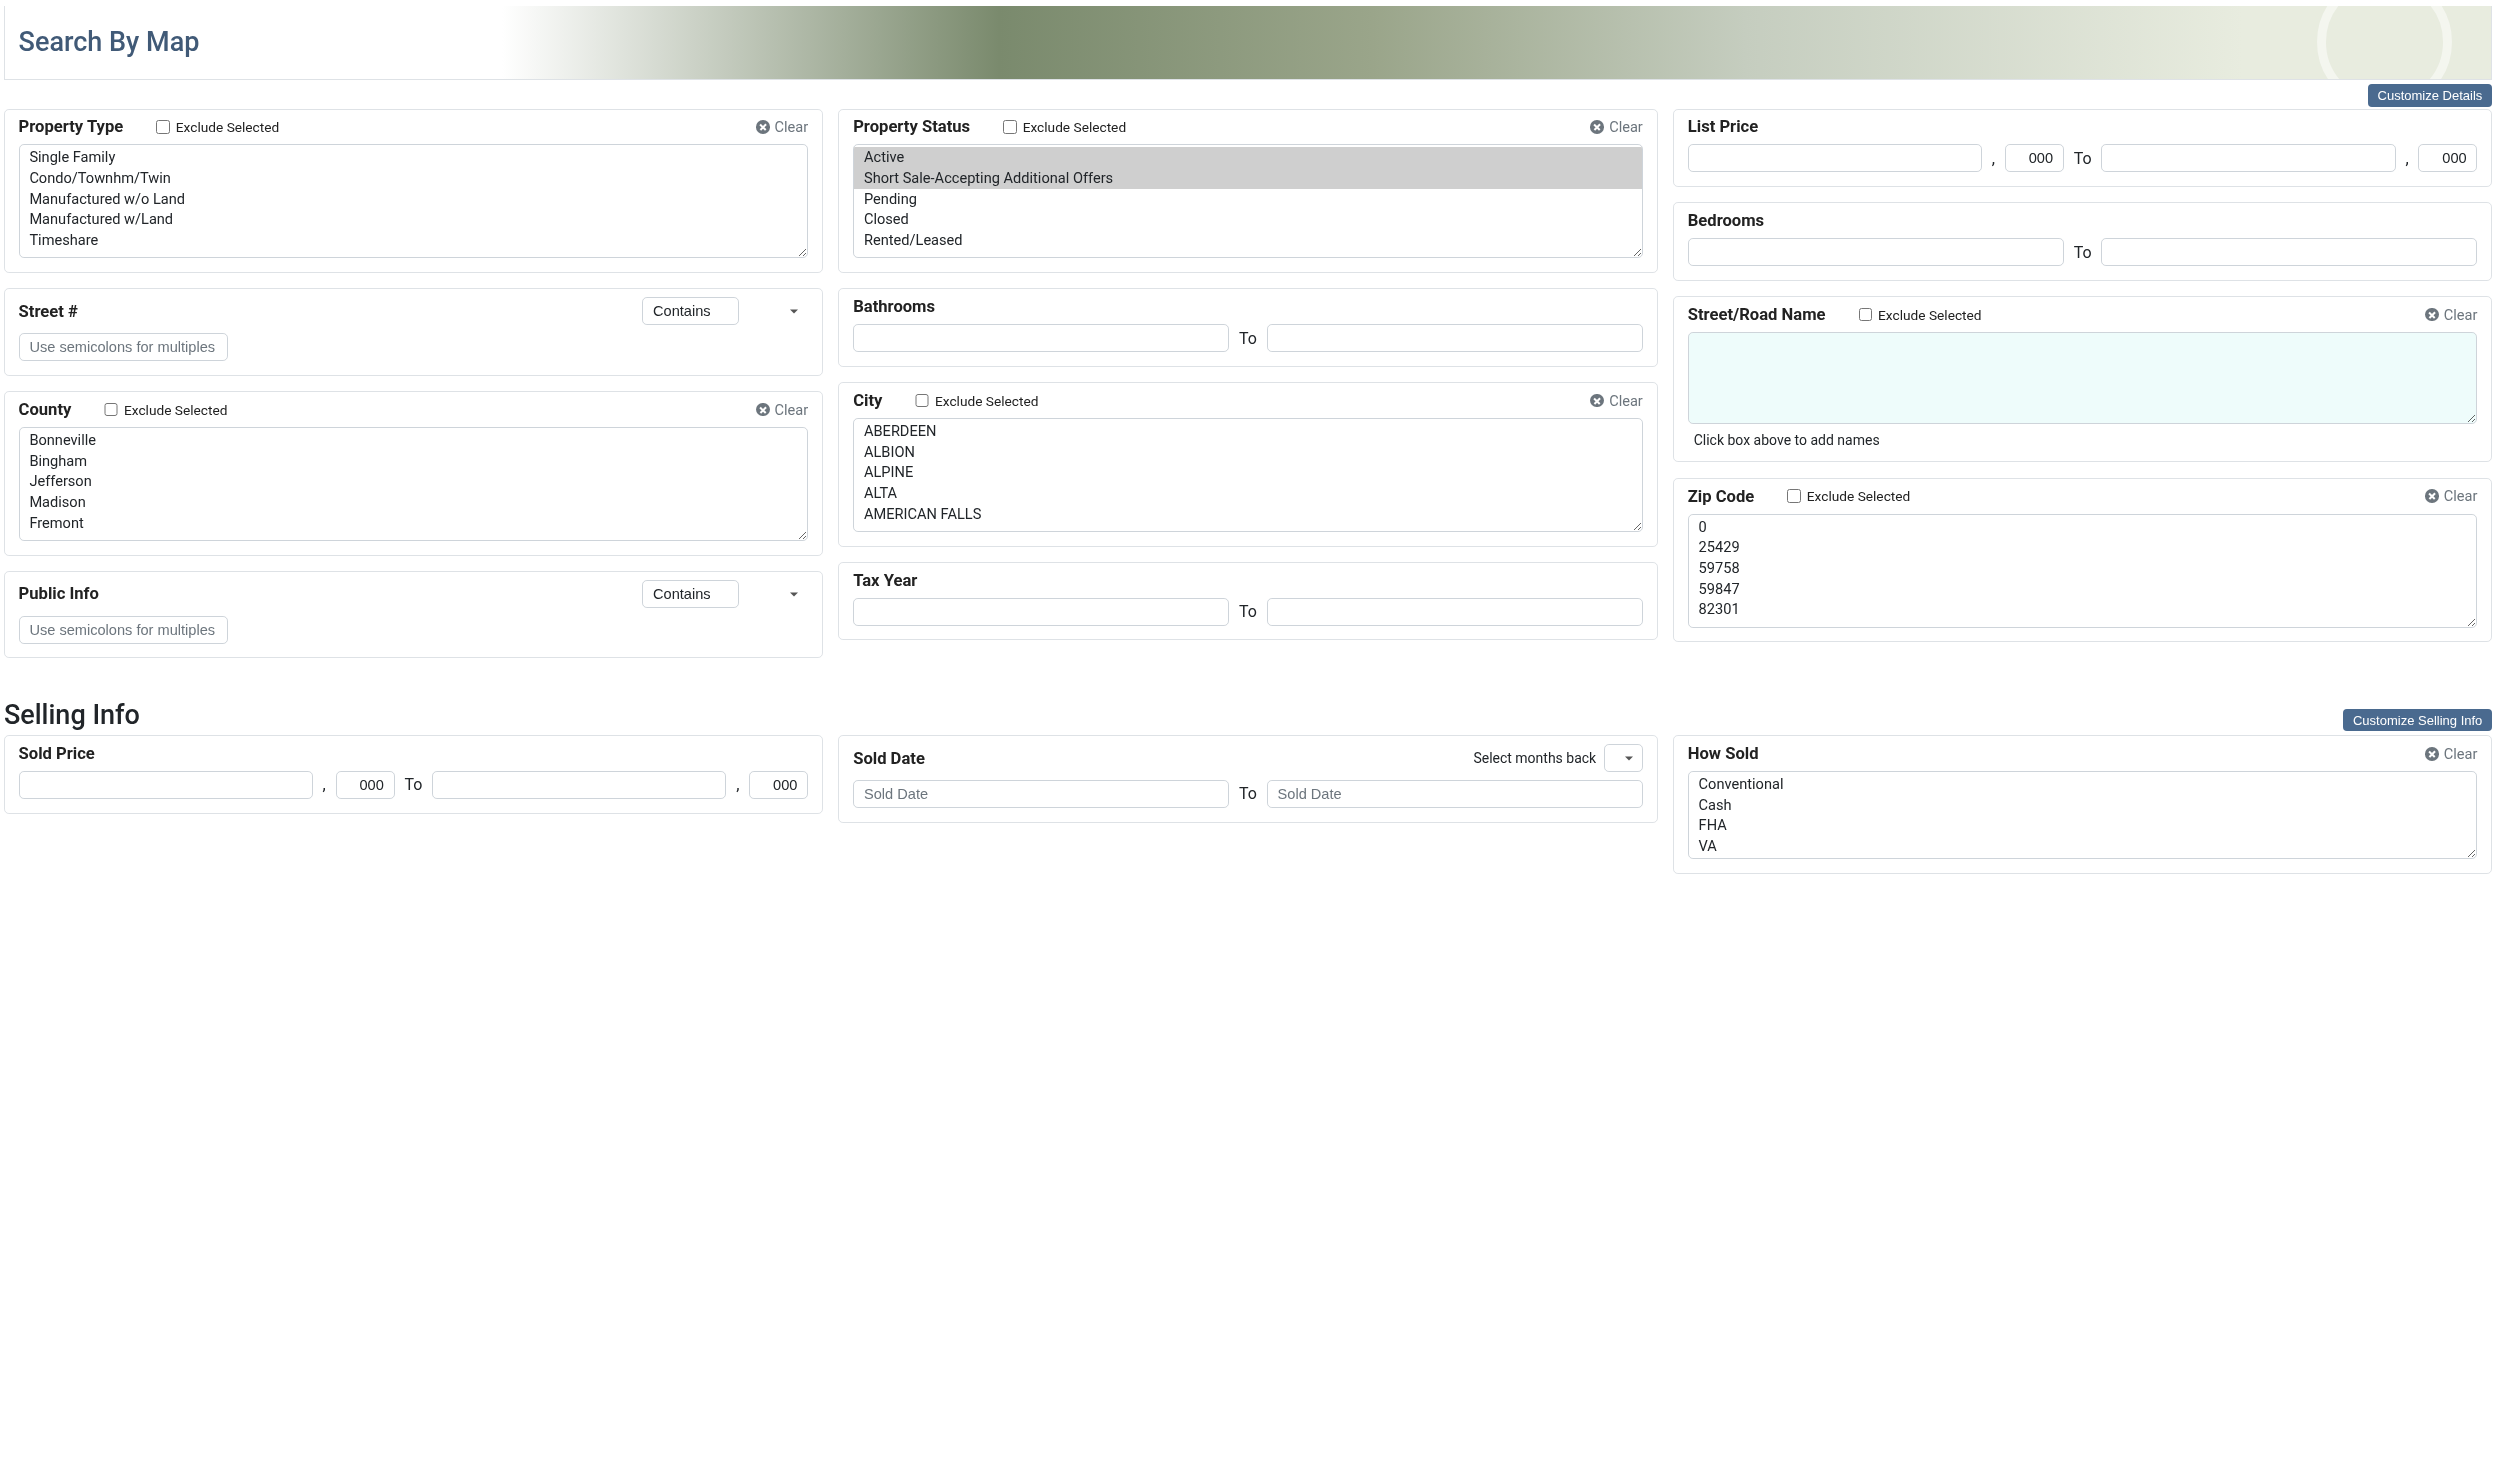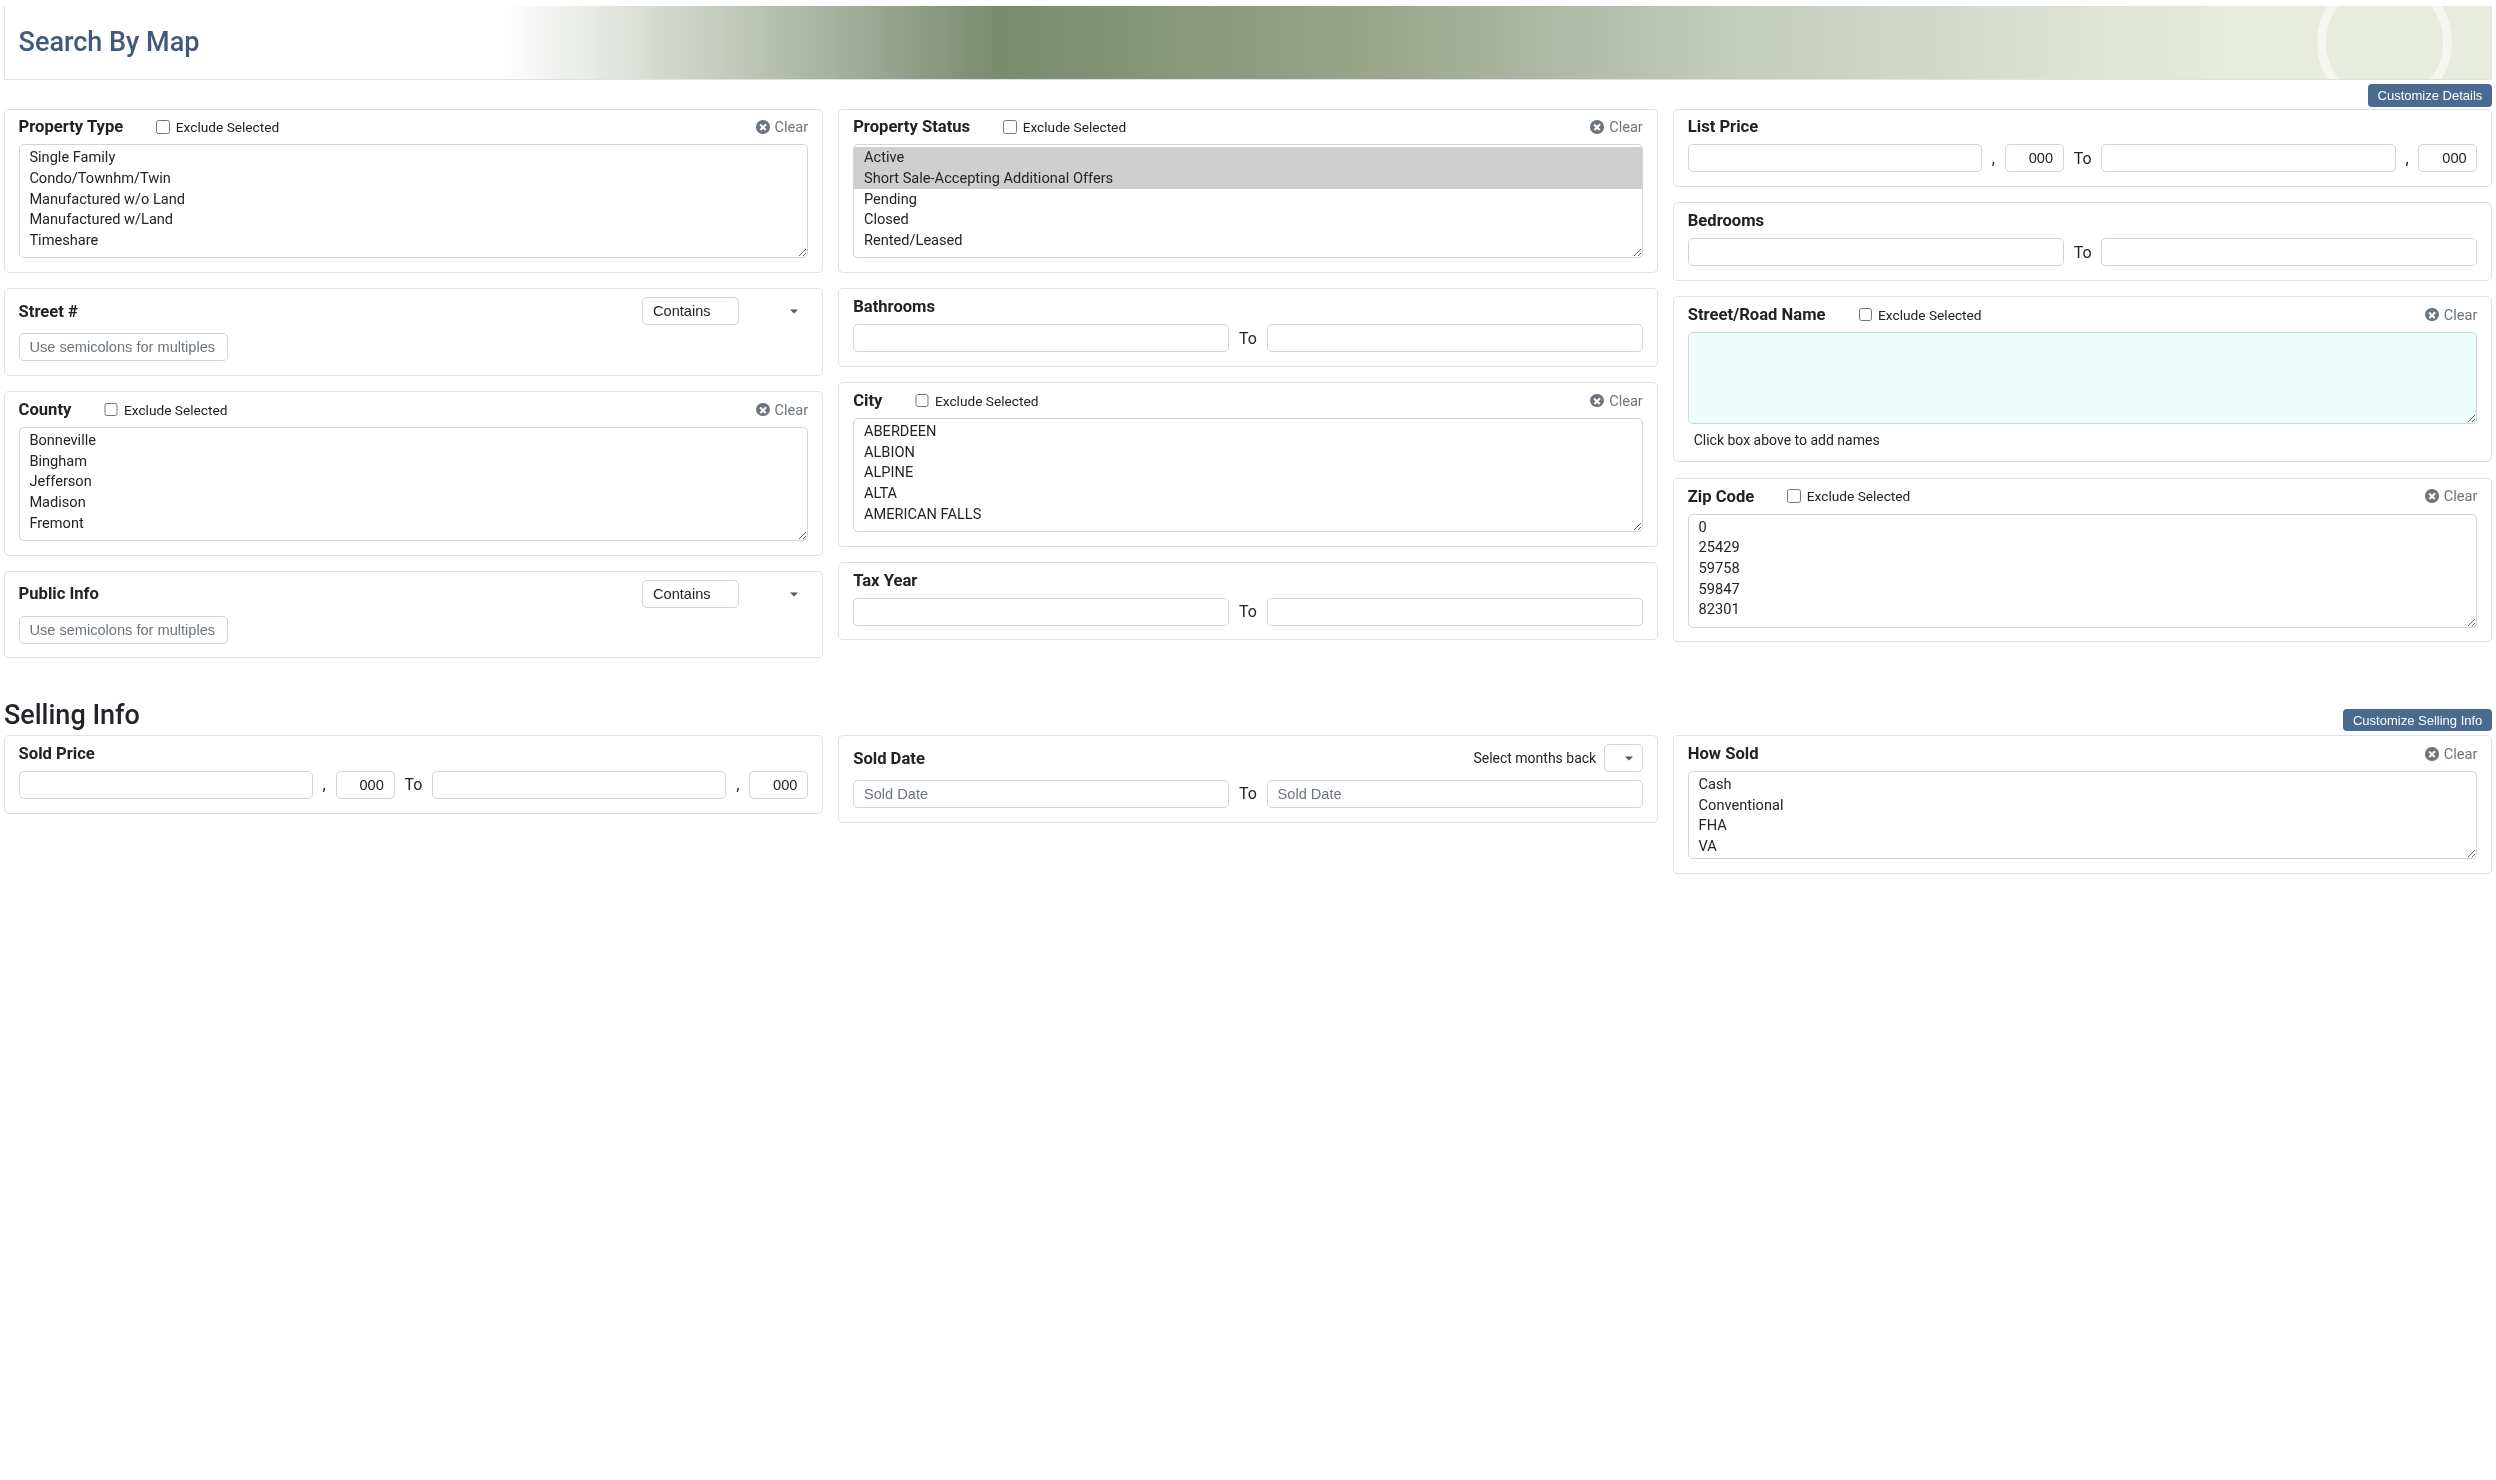--- a/index.html
+++ b/index.html
@@ -469,22 +469,22 @@
     <div class="panel">
       <div class="panel-header">
         <span class="panel-title">How Sold</span>
         <span class="clear-btn">
           <span class="clear-icon"></span>
           <span>Clear</span>
         </span>
       </div>
       <div class="listbox" style="height:88px;">
         <div class="listbox-inner">
+          <div class="listbox-item">Conventional</div>
           <div class="listbox-item">Cash</div>
-          <div class="listbox-item">Conventional</div>
           <div class="listbox-item">FHA</div>
           <div class="listbox-item">VA</div>
           <div class="listbox-item">Formal Assumption</div>
 
         </div>
       </div>
     </div>
   </div>
 
 </div>

